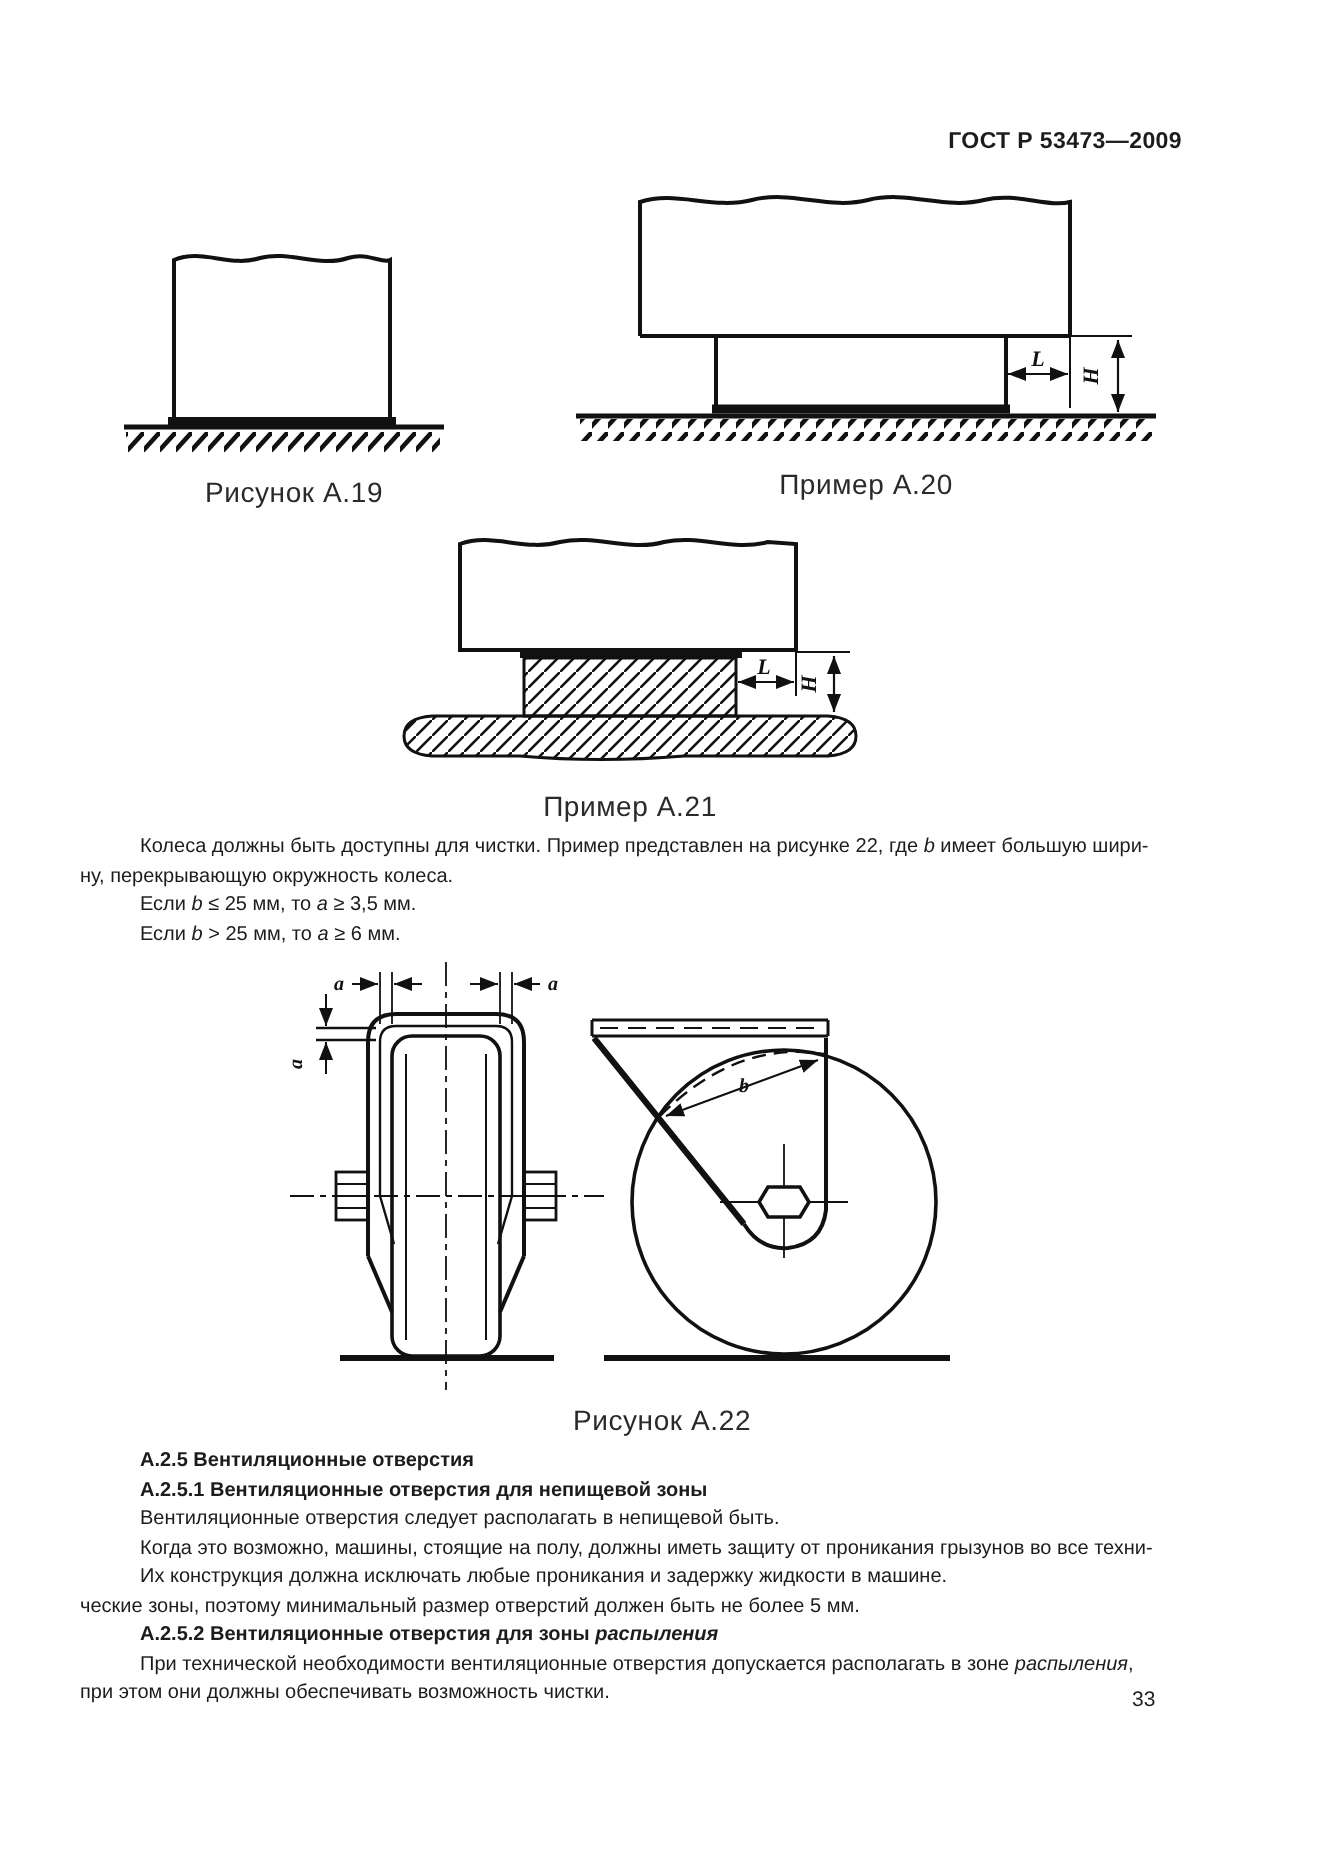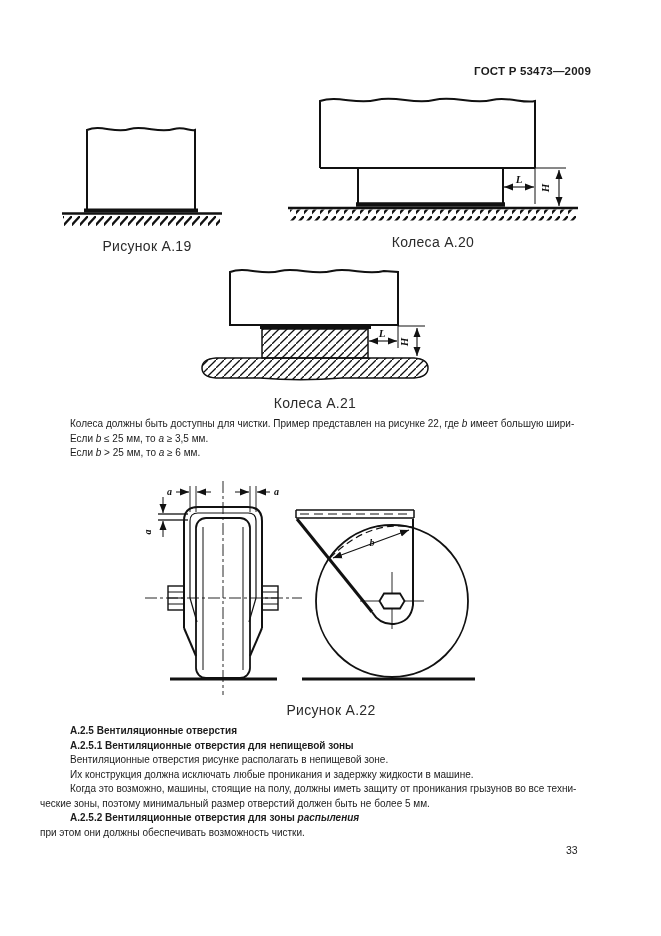--- a/index.html
+++ b/index.html
@@ -165,36 +165,38 @@
       <path d="M384,593.5 L400,593.5 L404.5,601 L400,608.5 L384,608.5 L379.5,601 Z" stroke-width="1.8" fill="#fff"></path>
 
       <path d="M330,558 Q368,520 412,527" stroke-width="1.2" stroke-dasharray="7 4"></path>
 
       <line x1="333" y1="558" x2="409" y2="530" stroke-width="1.1" marker-start="url(#arr)" marker-end="url(#arr)"></line>
     </g>
     <text class="dim-sm" x="372" y="546" text-anchor="middle">b</text>
   </svg>
 
   <div class="fig-caption" style="left:82px;top:238px;">Рисунок А.19</div>
-  <div class="fig-caption" style="left:368px;top:234px;">Колеса А.20</div>
-  <div class="fig-caption" style="left:250px;top:395px;">Колеса А.21</div>
+  <div class="fig-caption" style="left:368px;top:234px;">Пример А.20</div>
+  <div class="fig-caption" style="left:250px;top:395px;">Пример А.21</div>
   <div class="fig-caption" style="left:266px;top:702px;">Рисунок А.22</div>
 
   <div class="textblock" style="top:417px;">
     <p class="ind"><span>Колеса должны быть доступны для чистки. Пример представлен на рисунке 22, где </span><i>b</i><span> имеет большую шири-</span></p>
+    <p>ну, перекрывающую окружность колеса.</p>
     <p class="ind"><span>Если </span><i>b</i><span> ≤ 25 мм, то </span><i>a</i><span> ≥ 3,5 мм.</span></p>
     <p class="ind"><span>Если </span><i>b</i><span> &gt; 25 мм, то </span><i>a</i><span> ≥ 6 мм.</span></p>
   </div>
 
   <div class="textblock" style="top:724px;">
     <p class="ind hd">А.2.5  Вентиляционные отверстия</p>
     <p class="ind hd">А.2.5.1  Вентиляционные отверстия для непищевой зоны</p>
-    <p class="ind">Вентиляционные отверстия рисунке располагать в непищевой зоне.</p>
+    <p class="ind">Вентиляционные отверстия следует располагать в непищевой быть.</p>
+    <p class="ind">Когда это возможно, машины, стоящие на полу, должны иметь защиту от проникания грызунов во все техни-</p>
     <p class="ind">Их конструкция должна исключать любые проникания и задержку жидкости в машине.</p>
-    <p class="ind">Когда это возможно, машины, стоящие на полу, должны иметь защиту от проникания грызунов во все техни-</p>
     <p>ческие зоны, поэтому минимальный размер отверстий должен быть не более 5 мм.</p>
     <p class="ind hd"><span>А.2.5.2  Вентиляционные отверстия для зоны </span><i>распыления</i></p>
+    <p class="ind"><span>При технической необходимости вентиляционные отверстия допускается располагать в зоне </span><i>распыления</i><span>,</span></p>
     <p>при этом они должны обеспечивать возможность чистки.</p>
   </div>
 
   <div class="page-number">33</div>
 
 </div>
 
 </body></html>

